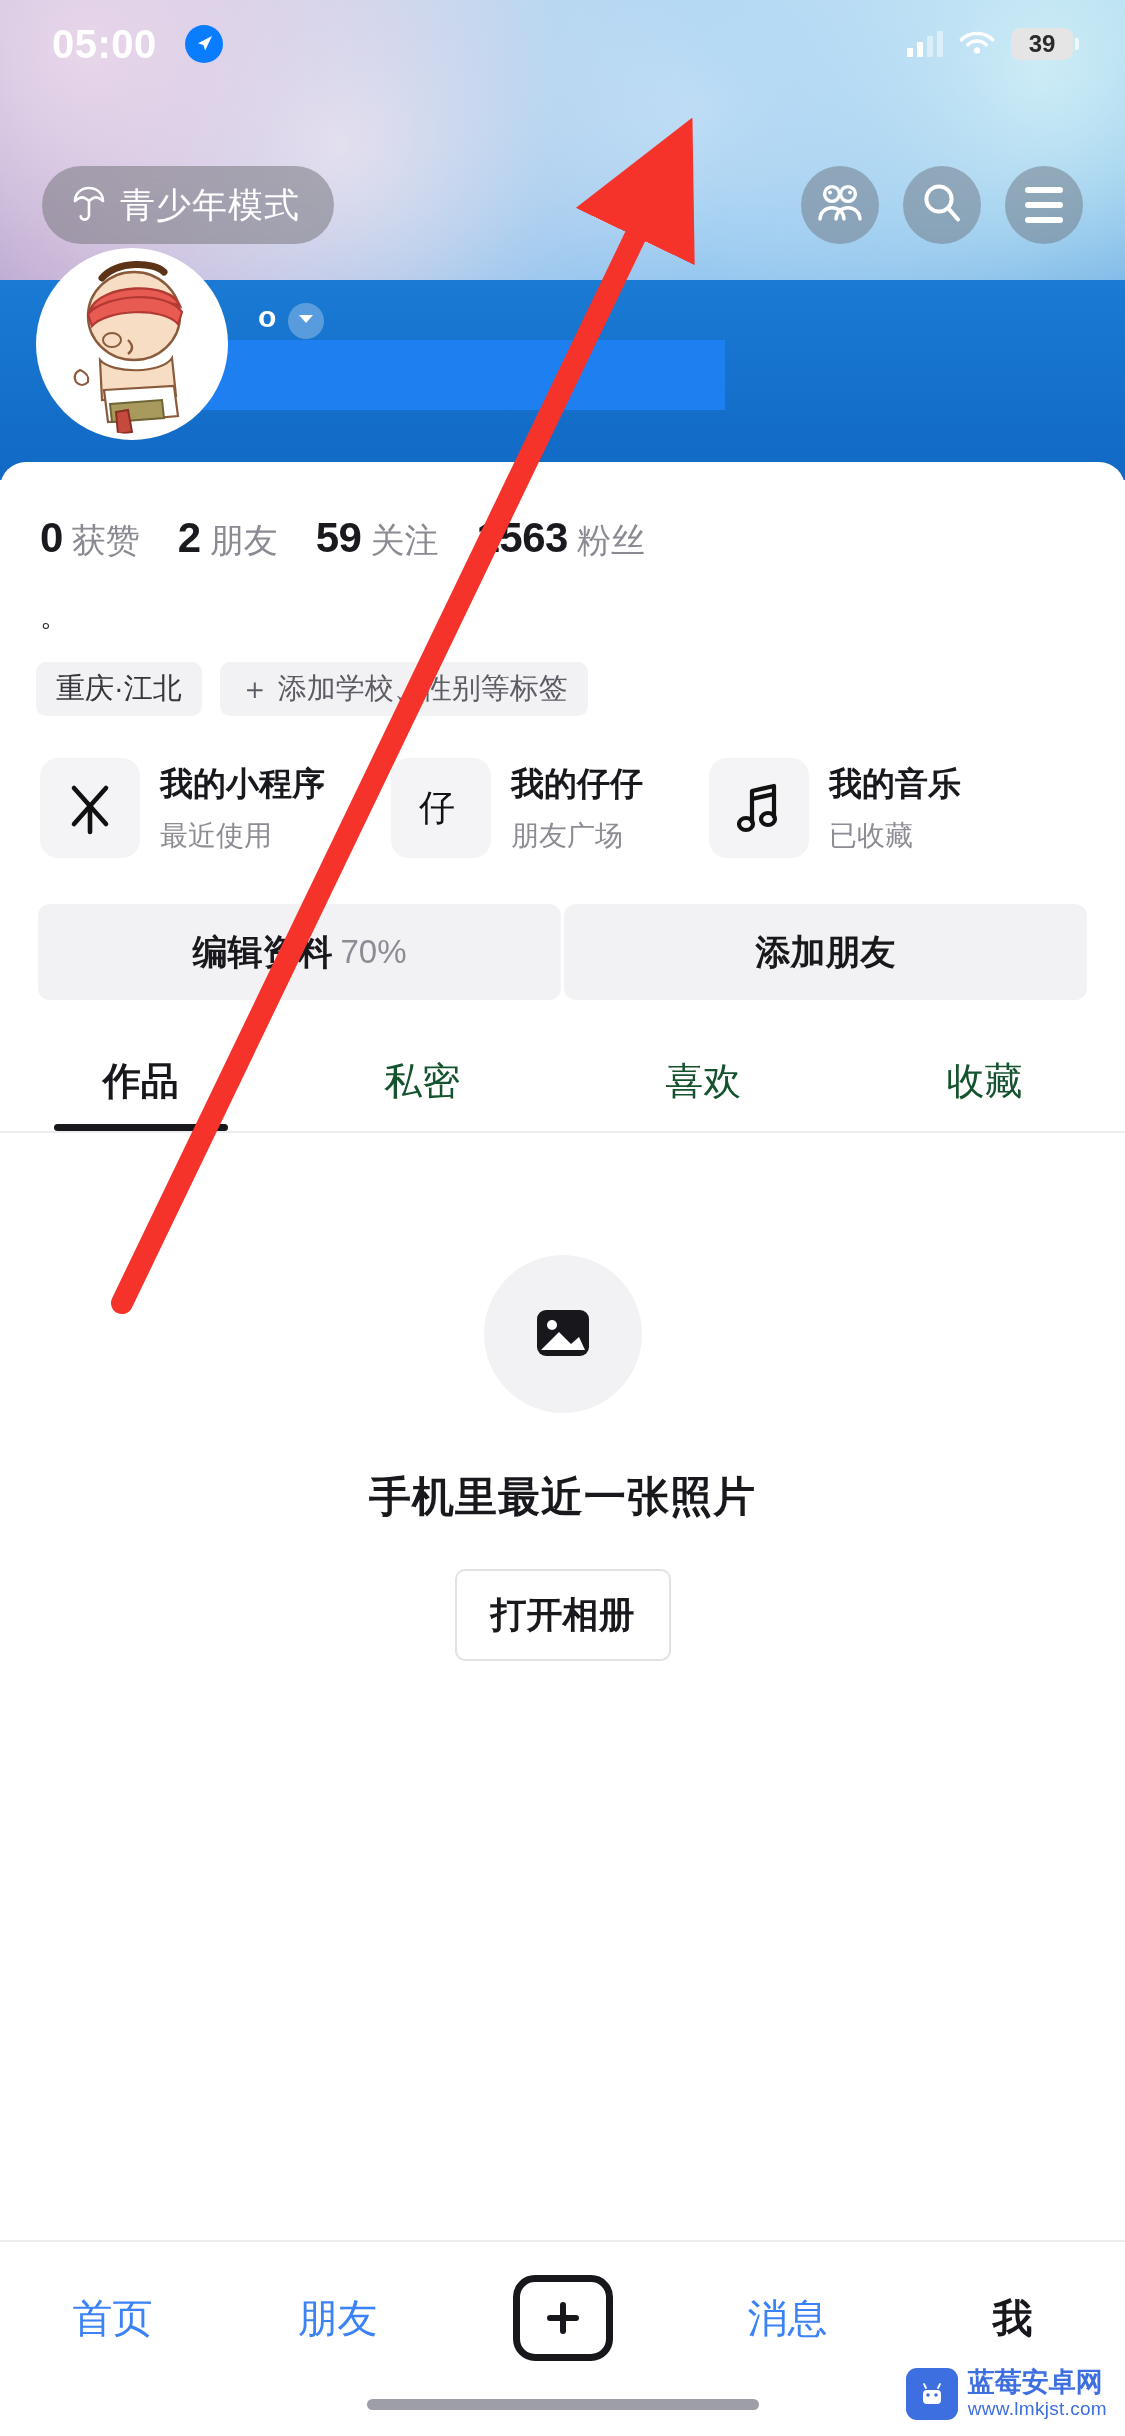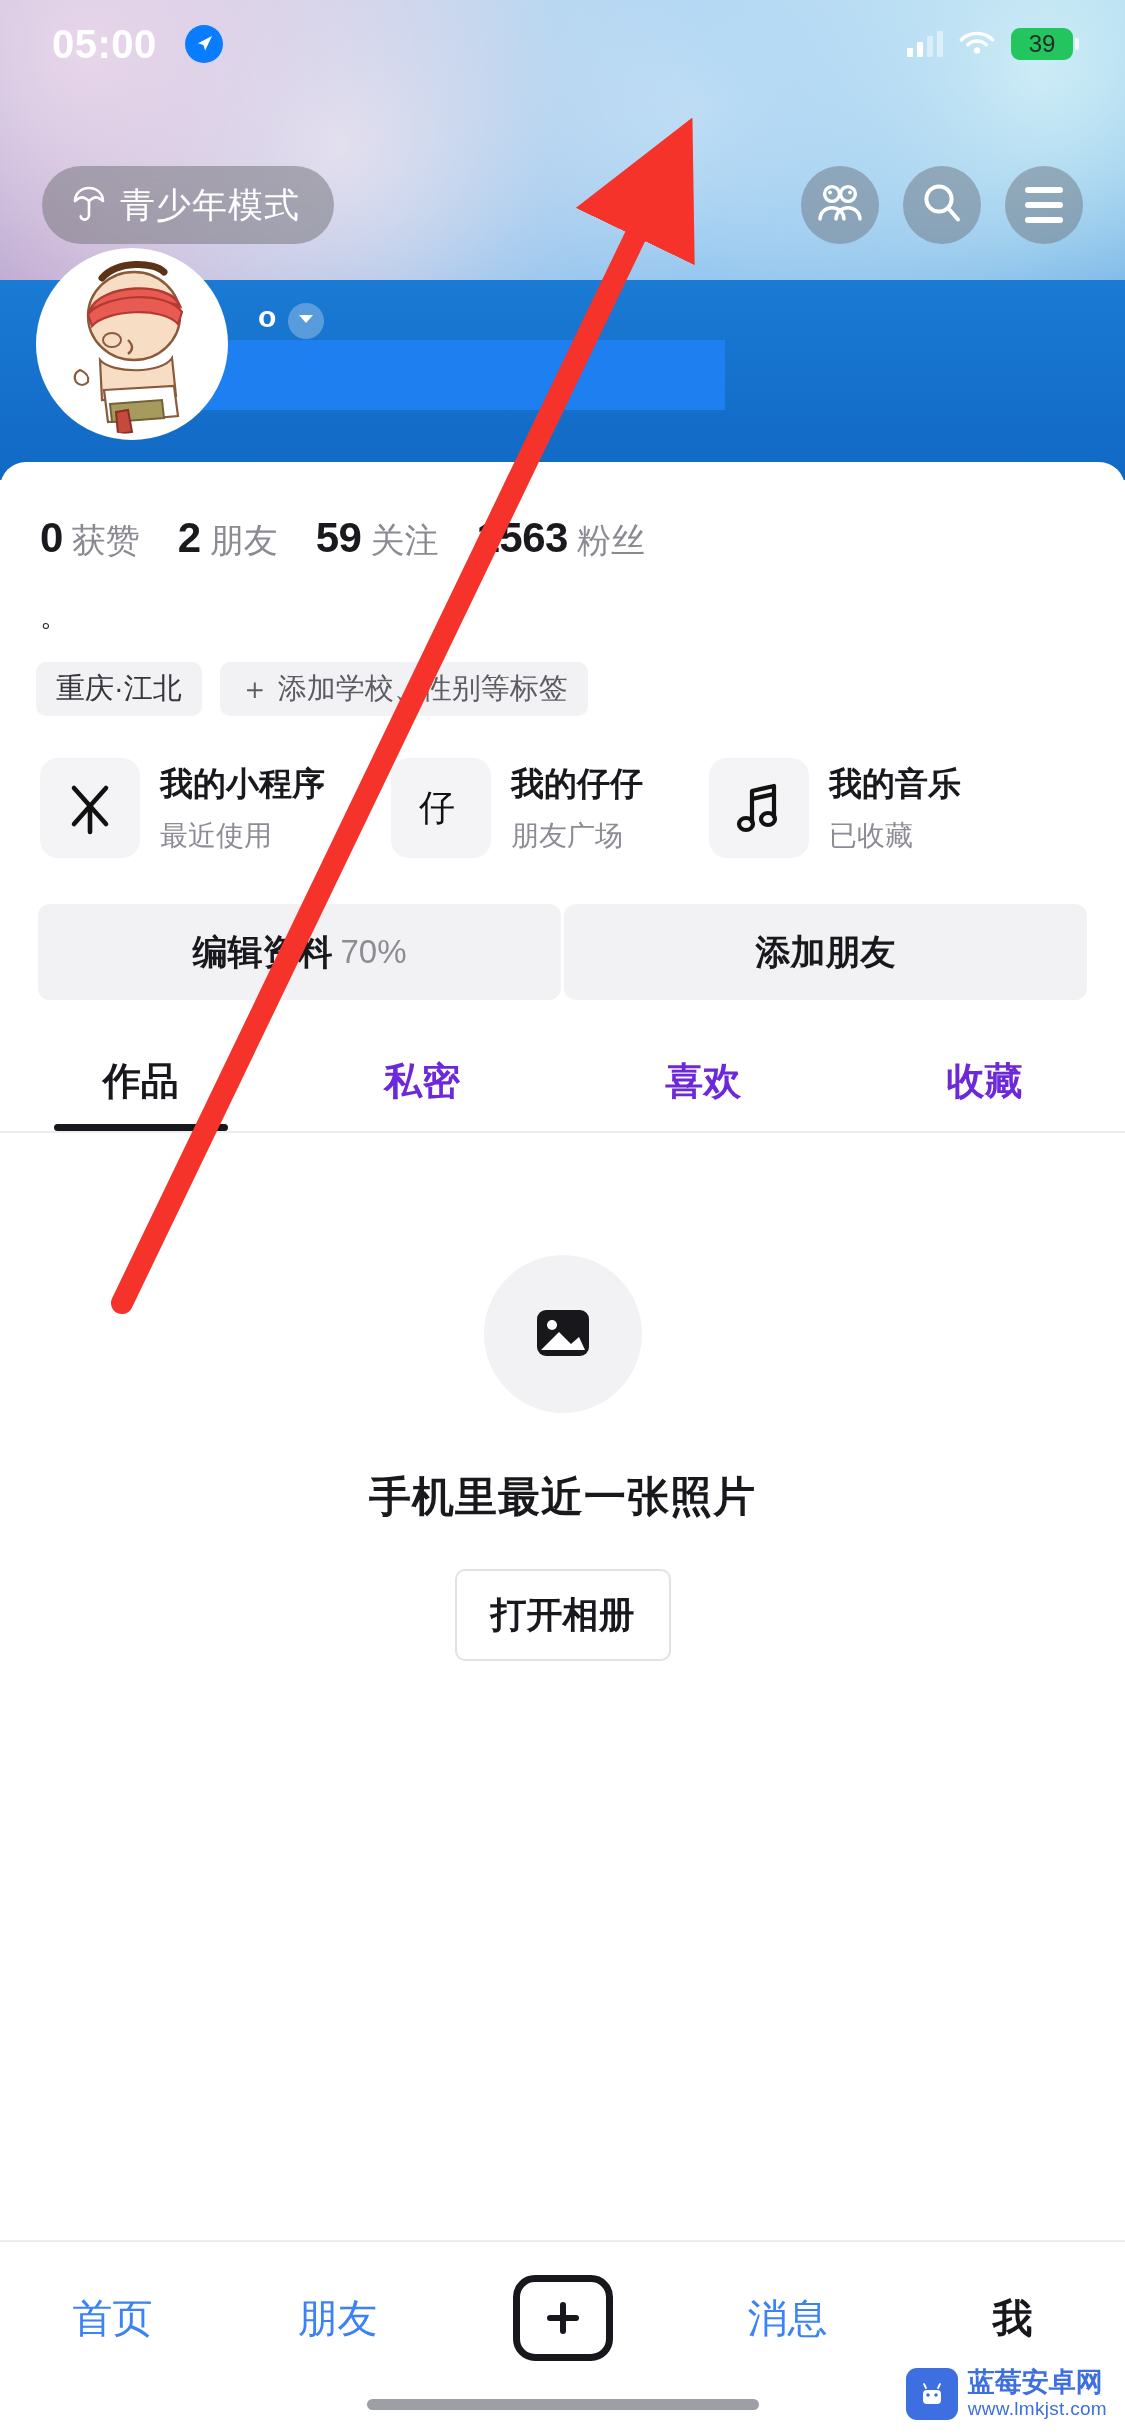--- a/index.html
+++ b/index.html
@@ -46,23 +46,23 @@
     display:flex; align-items:center; justify-content:center;
   }
   .sb-right { display:flex; align-items:center; gap:16px; }
   .signal { display:flex; align-items:flex-end; gap:4px; height:26px; }
   .signal i { display:block; width:6px; background:#ffffff; border-radius:1px; }
   .signal i:nth-child(1){height:9px;}
   .signal i:nth-child(2){height:15px;}
   .signal i:nth-child(3){height:21px; background:rgba(255,255,255,.45);}
   .signal i:nth-child(4){height:26px; background:rgba(255,255,255,.45);}
   .batt {
-    min-width:62px; height:32px; border-radius:9px; background:#22c55e;
-    display:flex; align-items:center; justify-content:center;
-    color:#2a2a2a; font-size:24px; font-weight:400; padding:0 8px;
+    min-width:62px; height:32px; border-radius:9px; background:#e5e5e5;
+    display:flex; align-items:center; justify-content:center;
+    color:#2a2a2a; font-size:24px; font-weight:700; padding:0 8px;
     position:relative;
   }
   .batt::after{
     content:""; position:absolute; right:-6px; top:10px; width:4px; height:12px;
     background:rgba(255,255,255,.7); border-radius:0 2px 2px 0;
   }
 
   
   .header-row {
     position:absolute; left:0; top:150px; width:1125px; height:110px;
@@ -163,21 +163,21 @@
   }
   .act-main { font-size:35px; font-weight:700; color:#18181d; }
   .act-pct { font-size:33px; font-weight:400; color:#8c8c95; }
 
   
   .tabs {
     display:flex; align-items:flex-end; padding:56px 0 0 0;
     position:relative;
   }
   .tab { flex:1; text-align:center; padding-bottom:24px; position:relative; }
-  .tab-label { font-size:38px; color:#6d28d9; font-weight:700; }
+  .tab-label { font-size:38px; color:#14532d; font-weight:400; }
   .tab.active .tab-label { color:#17171c; font-weight:700; }
   .tab.active::after {
     content:""; position:absolute; left:50%; transform:translateX(-50%);
     bottom:0; width:174px; height:7px; background:#17171c; border-radius:4px;
   }
   .tabs-divider {
     height:2px; background:#ededf0; margin-top:0;
   }
 
   

